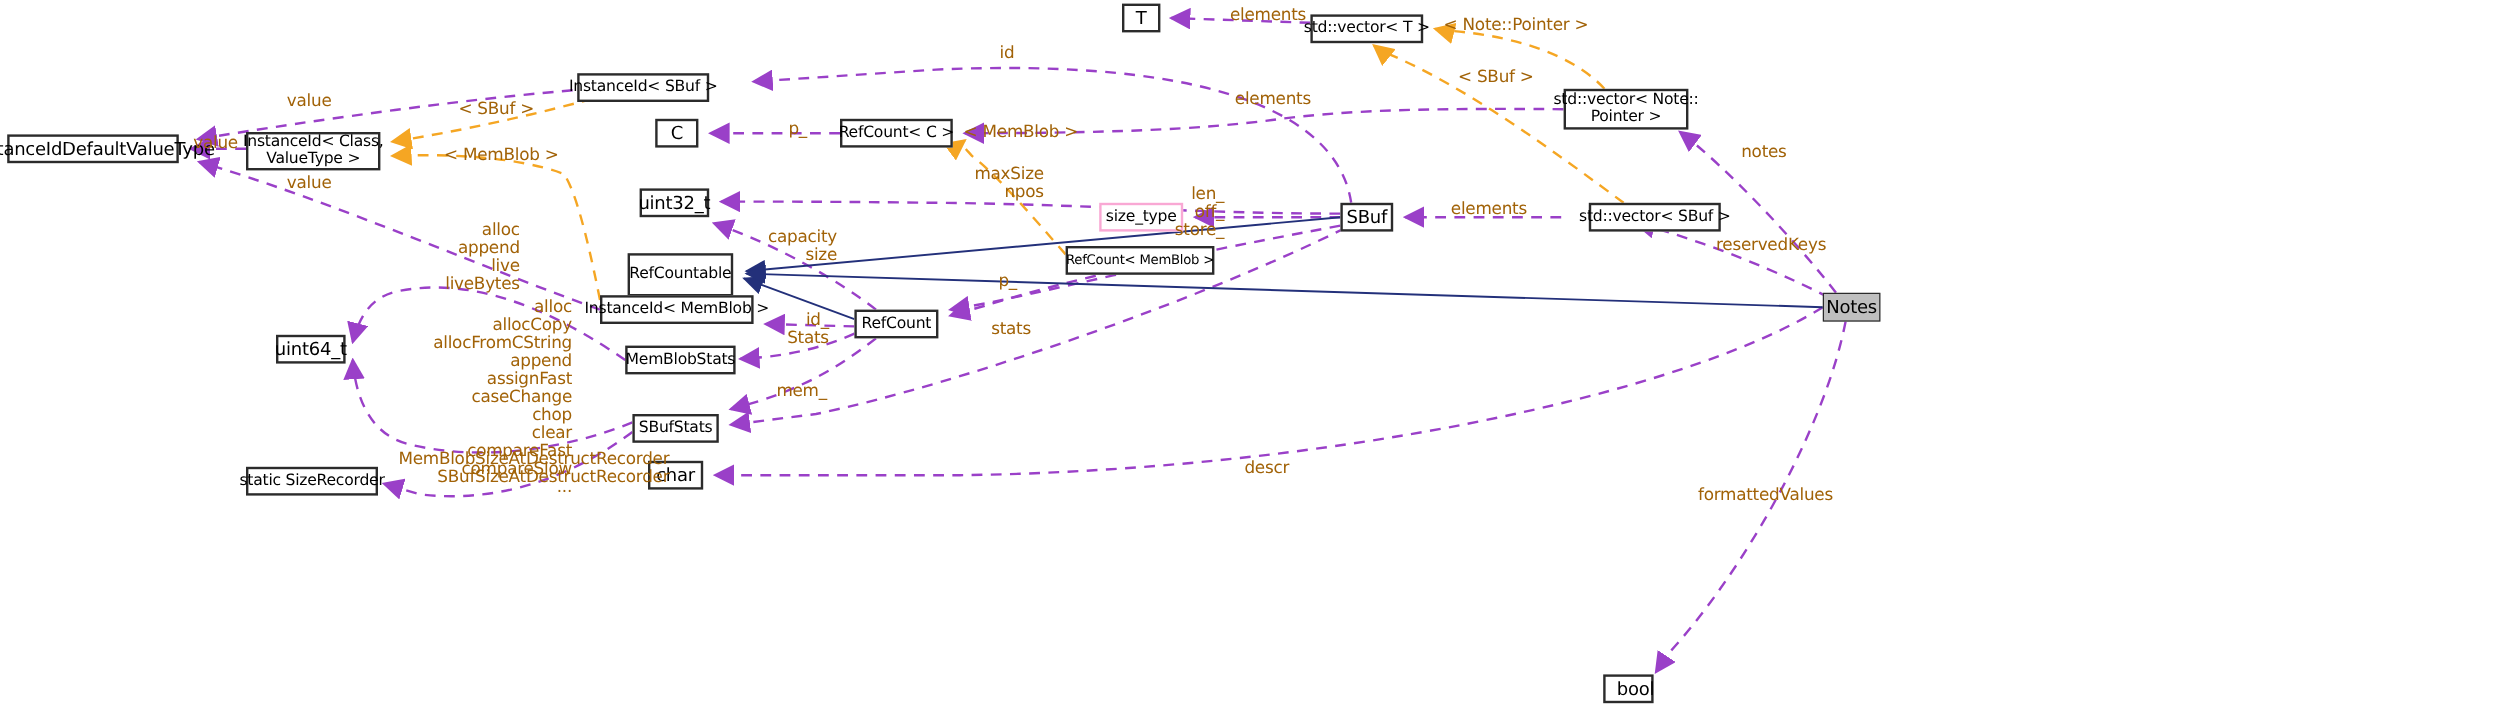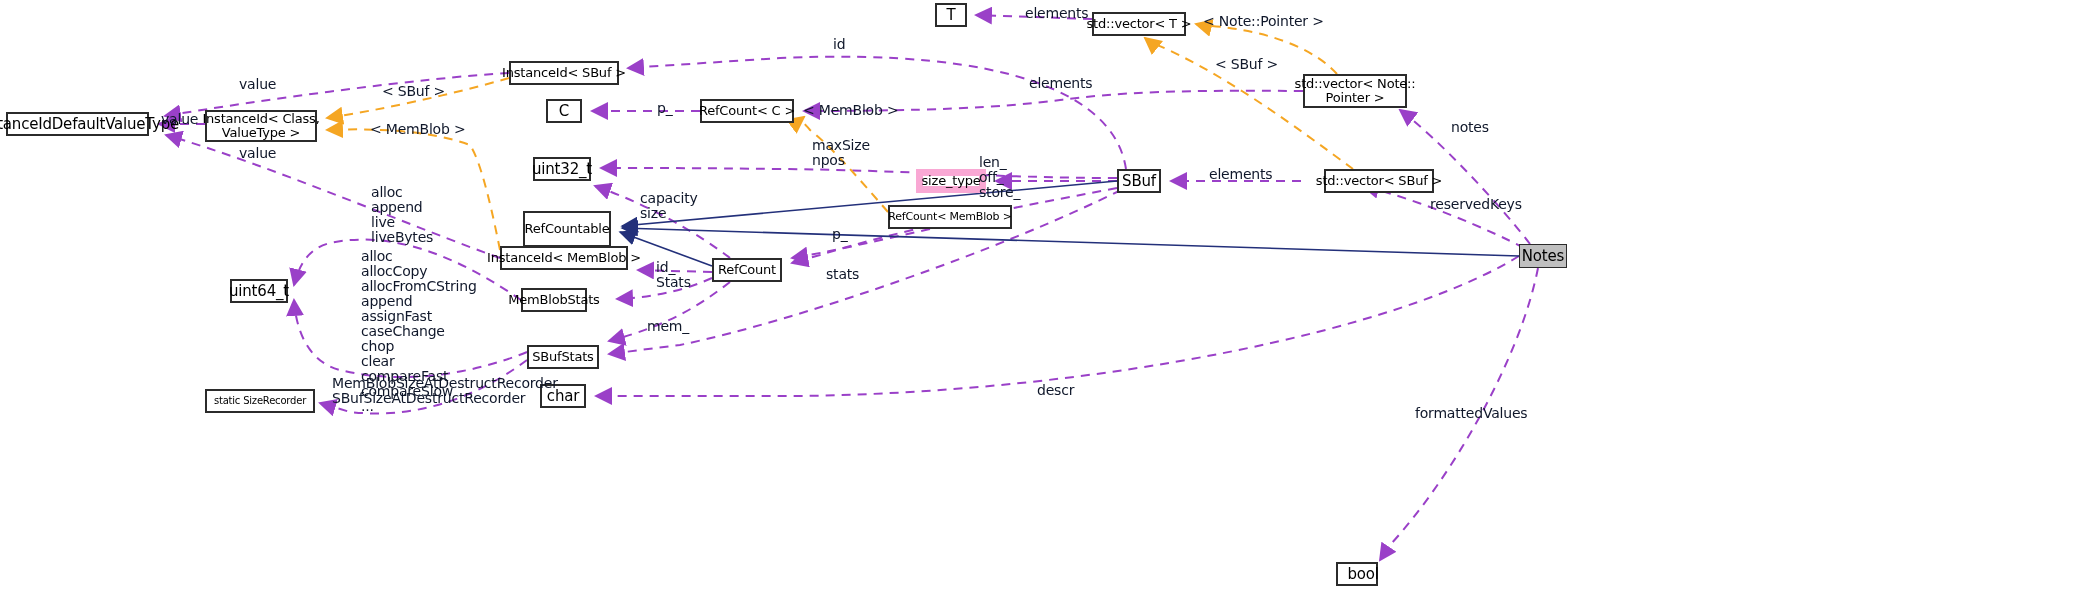--- a/index.html
+++ b/index.html
@@ -2,42 +2,42 @@
 <html><head>
 <meta charset="utf-8">
 <style>
   html,body{margin:0;padding:0;background:#ffffff;}
   body{font-family:"DejaVu Sans","Liberation Sans",sans-serif;}
   #canvas{position:relative;width:2093px;height:598px;background:#fff;overflow:hidden;}
   #edges{position:absolute;left:0;top:0;width:2093px;height:598px;}
   .node{
     position:absolute;
     box-sizing:border-box;
-    border:7px solid #f9a8d4;
+    border:2px solid #f9a8d4;
     background:#ffffff;
     color:#000000;
     font-size:15px;
     line-height:16px;
     display:flex;
     align-items:center;
     justify-content:center;
     text-align:center;
     padding:2px 6px;
     white-space:pre;
     letter-spacing:-0.2px;
   }
   .node.thick{border-width:2px;border-color:#2b2b2b;}
   .node.highlight{background:#bfbfbf;border:1px solid #2b2b2b;}
   .edge-label{
     position:absolute;
     font-size:14px;
     line-height:15px;
-    color:#0f172a;
+    color:#a16207;
     white-space:pre;
-    text-align:left;
+    text-align:right;
     letter-spacing:-0.2px;
   }
 </style>
 </head>
 <body>
 
 <div id="canvas">
 
   <svg id="edges" viewBox="0 0 2093 598" xmlns="http://www.w3.org/2000/svg">
     <defs>
@@ -122,33 +122,33 @@
 
       <path d="M1117,181 L622,226" marker-end="url(#ar-b)"></path>
 
       <path d="M1519,256 L622,228" marker-end="url(#ar-b)"></path>
     </g>
   </svg>
 
   <div class="node thick" style="left:6px;top:112px;width:143px;height:24px;">InstanceIdDefaultValueType</div>
   <div class="node thick" style="left:205px;top:110px;width:112px;height:32px;font-size:13px;line-height:14px;">InstanceId&lt; Class,
 ValueType &gt;</div>
-  <div class="node thick" style="left:509px;top:61px;width:110px;height:24px;font-size:13px;">InstanceId&lt; SBuf &gt;</div>
+  <div class="node thick" style="left:481px;top:61px;width:110px;height:24px;font-size:13px;">InstanceId&lt; SBuf &gt;</div>
   <div class="node thick" style="left:546px;top:99px;width:36px;height:24px;">C</div>
   <div class="node thick" style="left:700px;top:99px;width:94px;height:24px;font-size:13px;">RefCount&lt; C &gt;</div>
   <div class="node thick" style="left:533px;top:157px;width:58px;height:24px;">uint32_t</div>
   <div class="node" style="left:916px;top:169px;width:70px;height:24px;font-size:13px;">size_type</div>
   <div class="node thick" style="left:888px;top:205px;width:124px;height:24px;font-size:11px;">RefCount&lt; MemBlob &gt;</div>
   <div class="node thick" style="left:523px;top:211px;width:88px;height:36px;font-size:13px;">RefCountable</div>
   <div class="node thick" style="left:500px;top:246px;width:128px;height:24px;font-size:13px;">InstanceId&lt; MemBlob &gt;</div>
   <div class="node thick" style="left:712px;top:258px;width:70px;height:24px;font-size:13px;">RefCount</div>
-  <div class="node thick" style="left:521px;top:288px;width:66px;height:24px;font-size:13px;">MemBlobStats</div>
+  <div class="node thick" style="left:521px;top:288px;width:92px;height:24px;font-size:13px;">MemBlobStats</div>
   <div class="node thick" style="left:230px;top:279px;width:58px;height:24px;">uint64_t</div>
   <div class="node thick" style="left:527px;top:345px;width:72px;height:24px;font-size:13px;">SBufStats</div>
-  <div class="node thick" style="left:205px;top:389px;width:110px;height:24px;font-size:10px;">static SizeRecorder</div>
+  <div class="node thick" style="left:205px;top:389px;width:110px;height:24px;font-size:13px;">static SizeRecorder</div>
   <div class="node thick" style="left:540px;top:384px;width:46px;height:24px;">char</div>
   <div class="node thick" style="left:935px;top:3px;width:32px;height:24px;">T</div>
   <div class="node thick" style="left:1092px;top:12px;width:94px;height:24px;font-size:13px;">std::vector&lt; T &gt;</div>
   <div class="node thick" style="left:1303px;top:74px;width:104px;height:34px;font-size:13px;line-height:14px;">std::vector&lt; Note::
 Pointer &gt;</div>
   <div class="node thick" style="left:1117px;top:169px;width:44px;height:24px;">SBuf</div>
   <div class="node thick" style="left:1301px;top:169px;width:110px;height:24px;font-size:13px;margin-left:23px;">std::vector&lt; SBuf &gt;</div>
   <div class="node highlight" style="left:1519px;top:244px;width:48px;height:24px;">Notes</div>
   <div class="node thick" style="left:1336px;top:562px;width:42px;height:24px;padding-left:18px;">bool</div>
 

